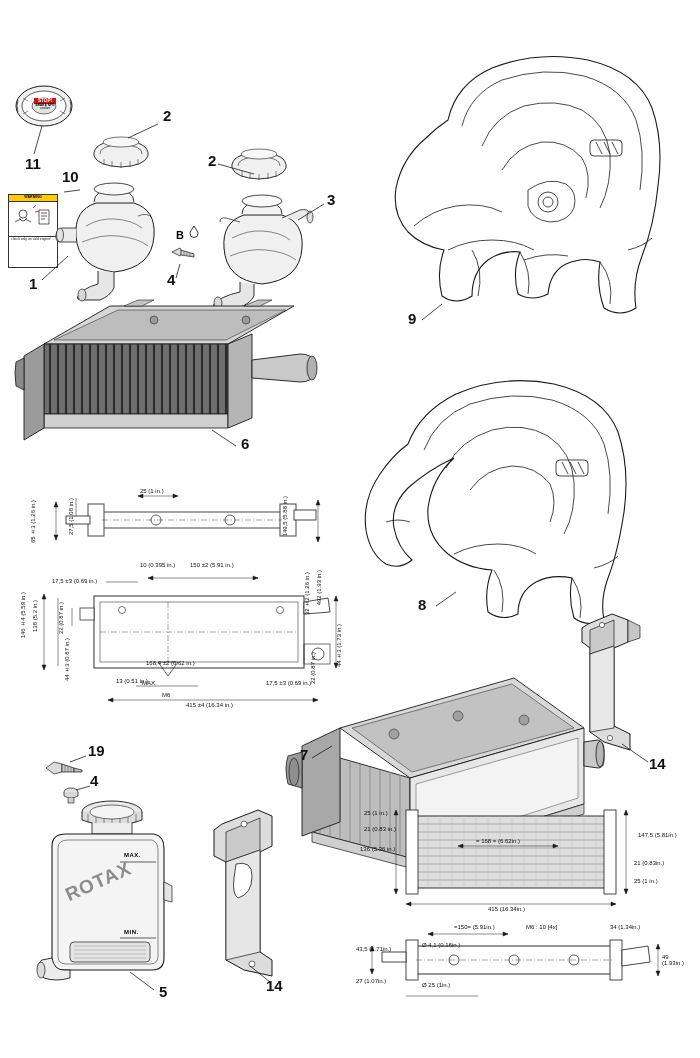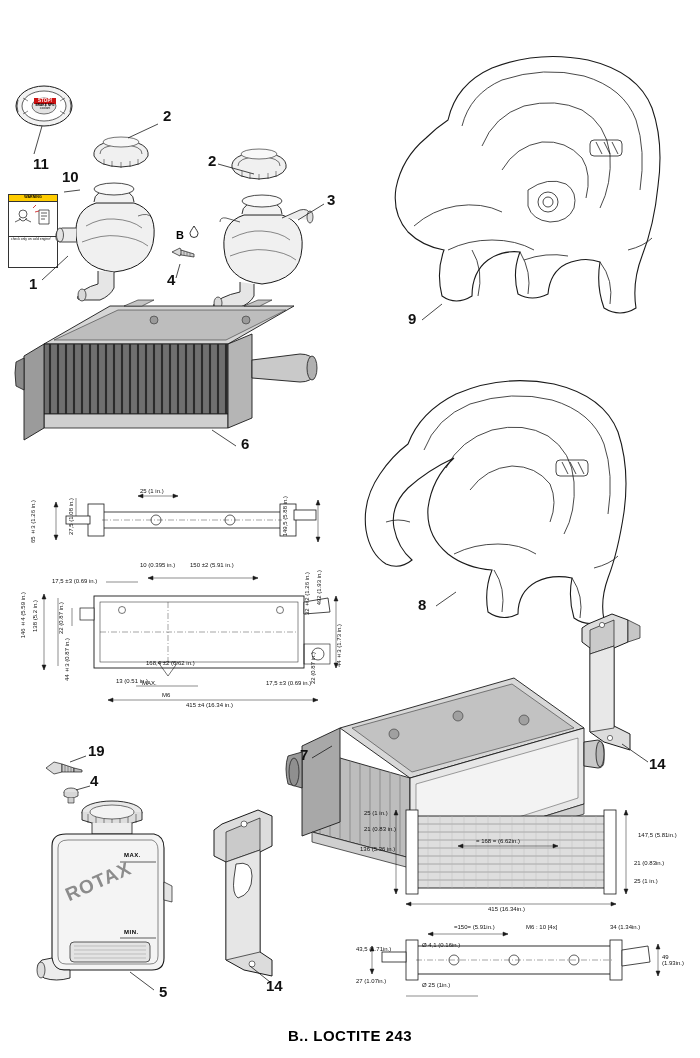--- a/index.html
+++ b/index.html
@@ -623,20 +623,19 @@
   <div class="abs callout" style="left:163px; top:107px;">2</div>
   <div class="abs callout" style="left:208px; top:152px;">2</div>
   <div class="abs callout" style="left:327px; top:191px;">3</div>
   <div class="abs callout" style="left:167px; top:271px;">4</div>
   <div class="abs callout" style="left:159px; top:983px;">5</div>
   <div class="abs callout" style="left:241px; top:435px;">6</div>
   <div class="abs callout" style="left:300px; top:746px;">7</div>
   <div class="abs callout" style="left:418px; top:596px;">8</div>
   <div class="abs callout" style="left:408px; top:310px;">9</div>
   <div class="abs callout" style="left:62px;  top:168px;">10</div>
-  <div class="abs callout" style="left:33px;  top:155px;">11</div>
+  <div class="abs callout" style="left:25px;  top:155px;">11</div>
   <div class="abs callout" style="left:88px;  top:742px;">19</div>
   <div class="abs callout" style="left:90px;  top:772px;">4</div>
   <div class="abs callout" style="left:649px; top:755px;">14</div>
   <div class="abs callout" style="left:266px; top:977px;">14</div>
 
-  <div class="footer">B.. LOCTITE 243</div>
 </div>
 
 </body></html>

